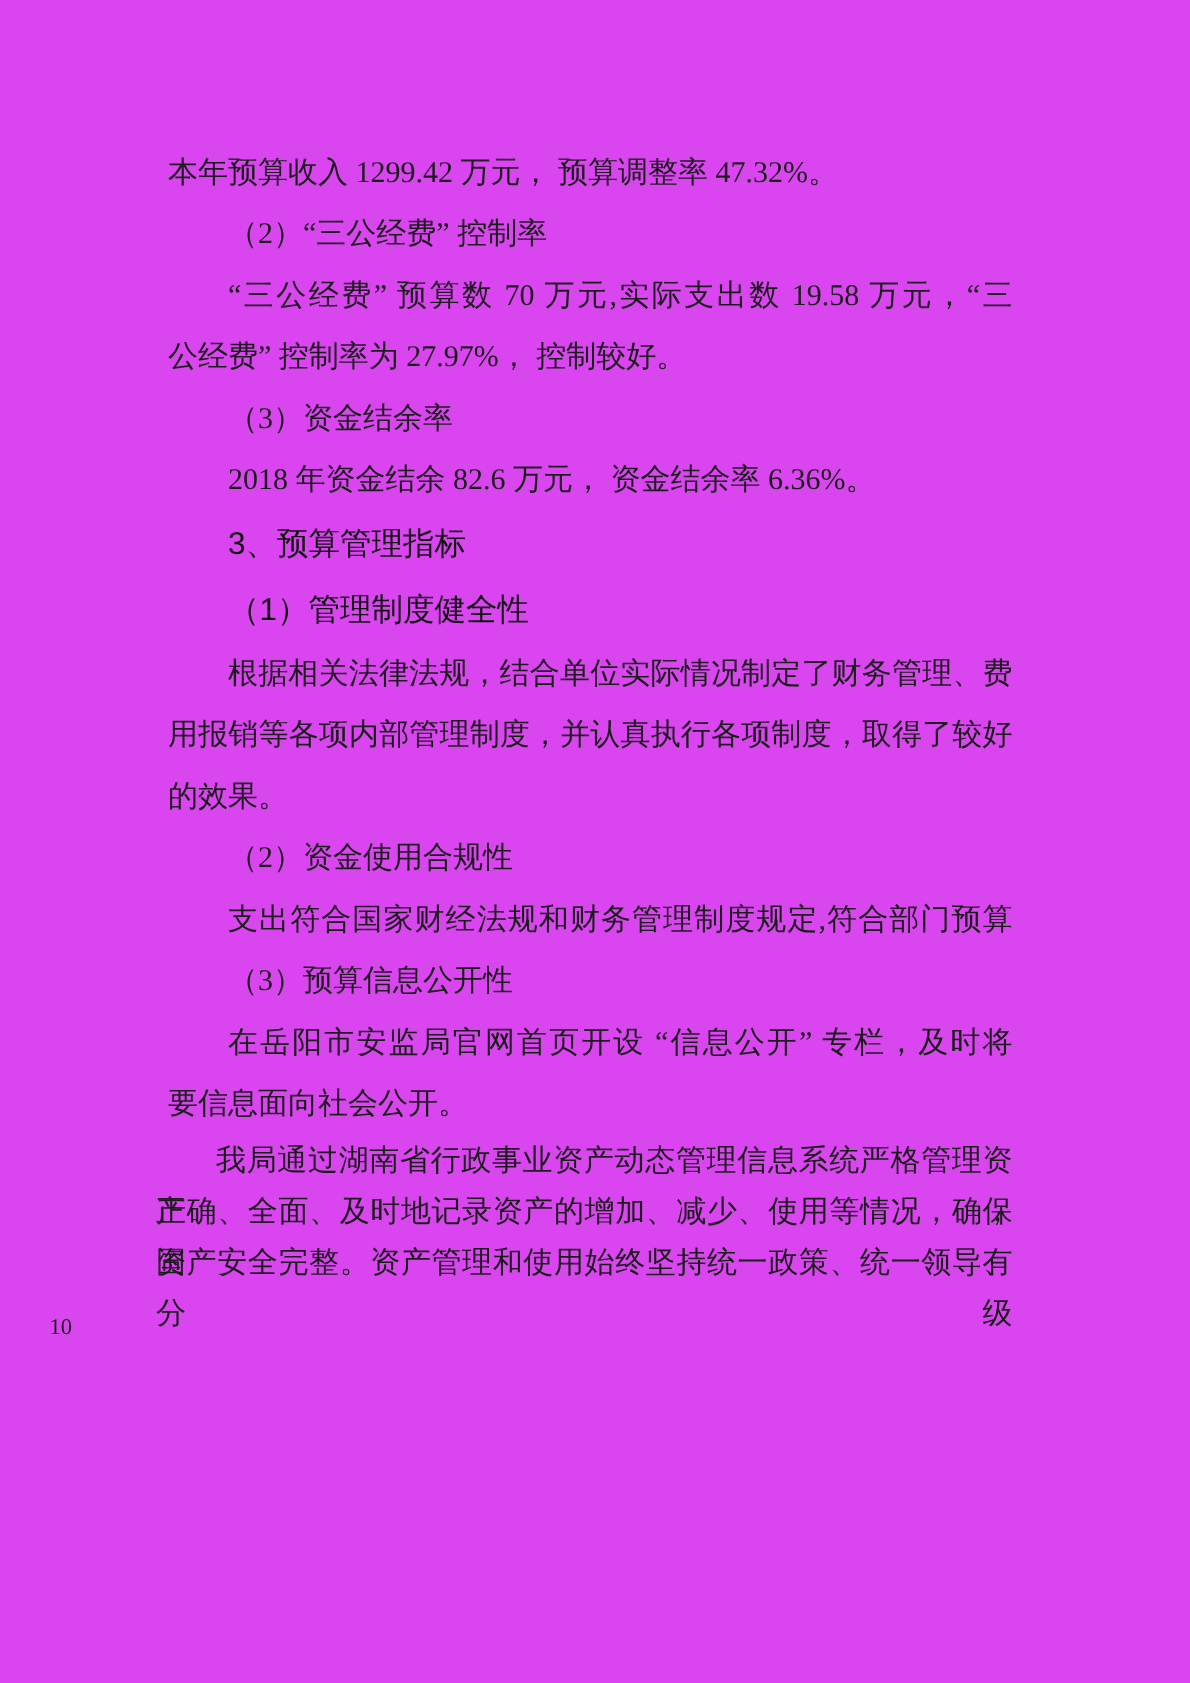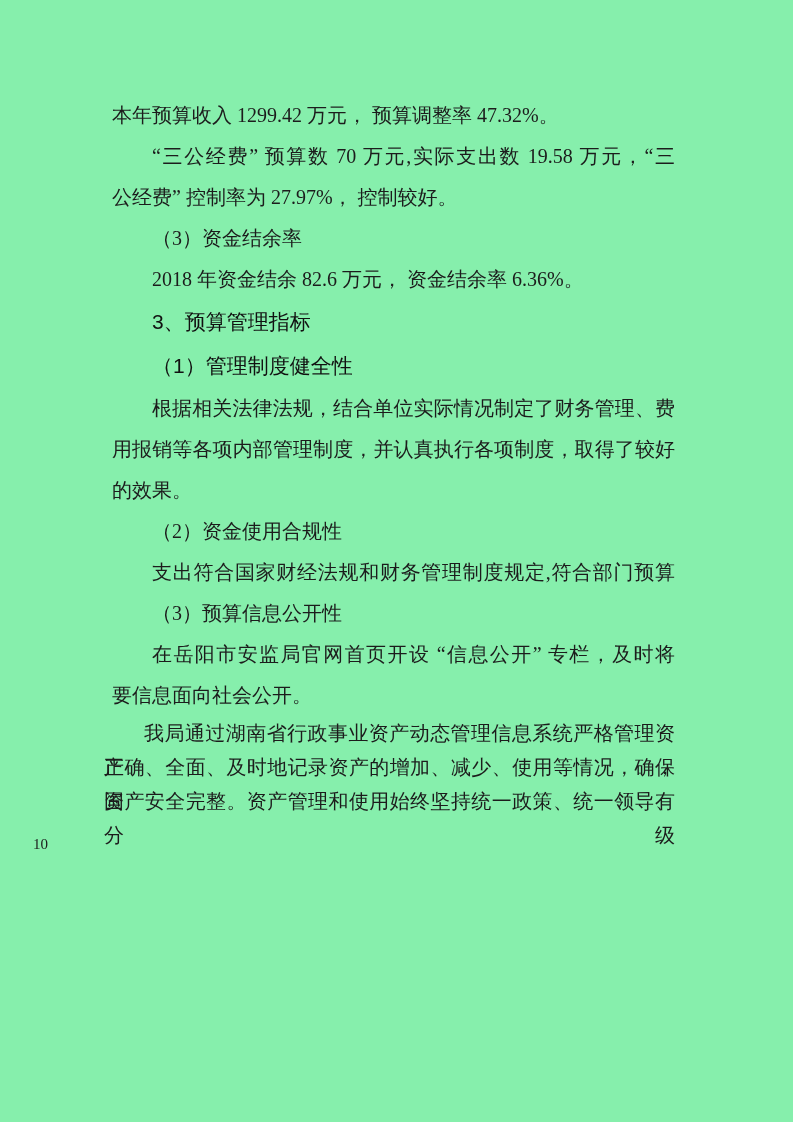--- a/index.html
+++ b/index.html
@@ -4,21 +4,21 @@
 <style>
   html, body {
     margin: 0;
     padding: 0;
     background: #ffffff;
   }
   .page {
     position: relative;
     width: 793px;
     height: 1122px;
-    background: #86efac;
+    background: #d946ef;
     overflow: hidden;
     font-family: "Liberation Serif", "DejaVu Serif", serif;
     color: #1c1c1c;
   }
   .content {
     box-sizing: border-box;
     margin-left: 112px;
     width: 563px;
     padding-top: 95px;
   }
@@ -62,20 +62,21 @@
     color: #1c1c1c;
     padding-left: 33px;
   }
 </style>
 </head>
 <body>
 
 <div class="page">
   <div class="content">
     <div class="line">本年预算收入 1299.42 万元， 预算调整率 47.32%。</div>
+    <div class="line indent">（2）“三公经费” 控制率</div>
     <div class="line indent fill">“三公经费” 预算数 70 万元,实际支出数 19.58 万元，“三</div>
     <div class="line">公经费” 控制率为 27.97%， 控制较好。</div>
     <div class="line indent">（3）资金结余率</div>
     <div class="line indent">2018 年资金结余 82.6 万元， 资金结余率 6.36%。</div>
     <div class="line indent heading">3、预算管理指标</div>
     <div class="line indent heading">（1）管理制度健全性</div>
     <div class="line indent fill">根据相关法律法规，结合单位实际情况制定了财务管理、费</div>
     <div class="line fill">用报销等各项内部管理制度，并认真执行各项制度，取得了较好</div>
     <div class="line">的效果。</div>
     <div class="line indent">（2）资金使用合规性</div>

